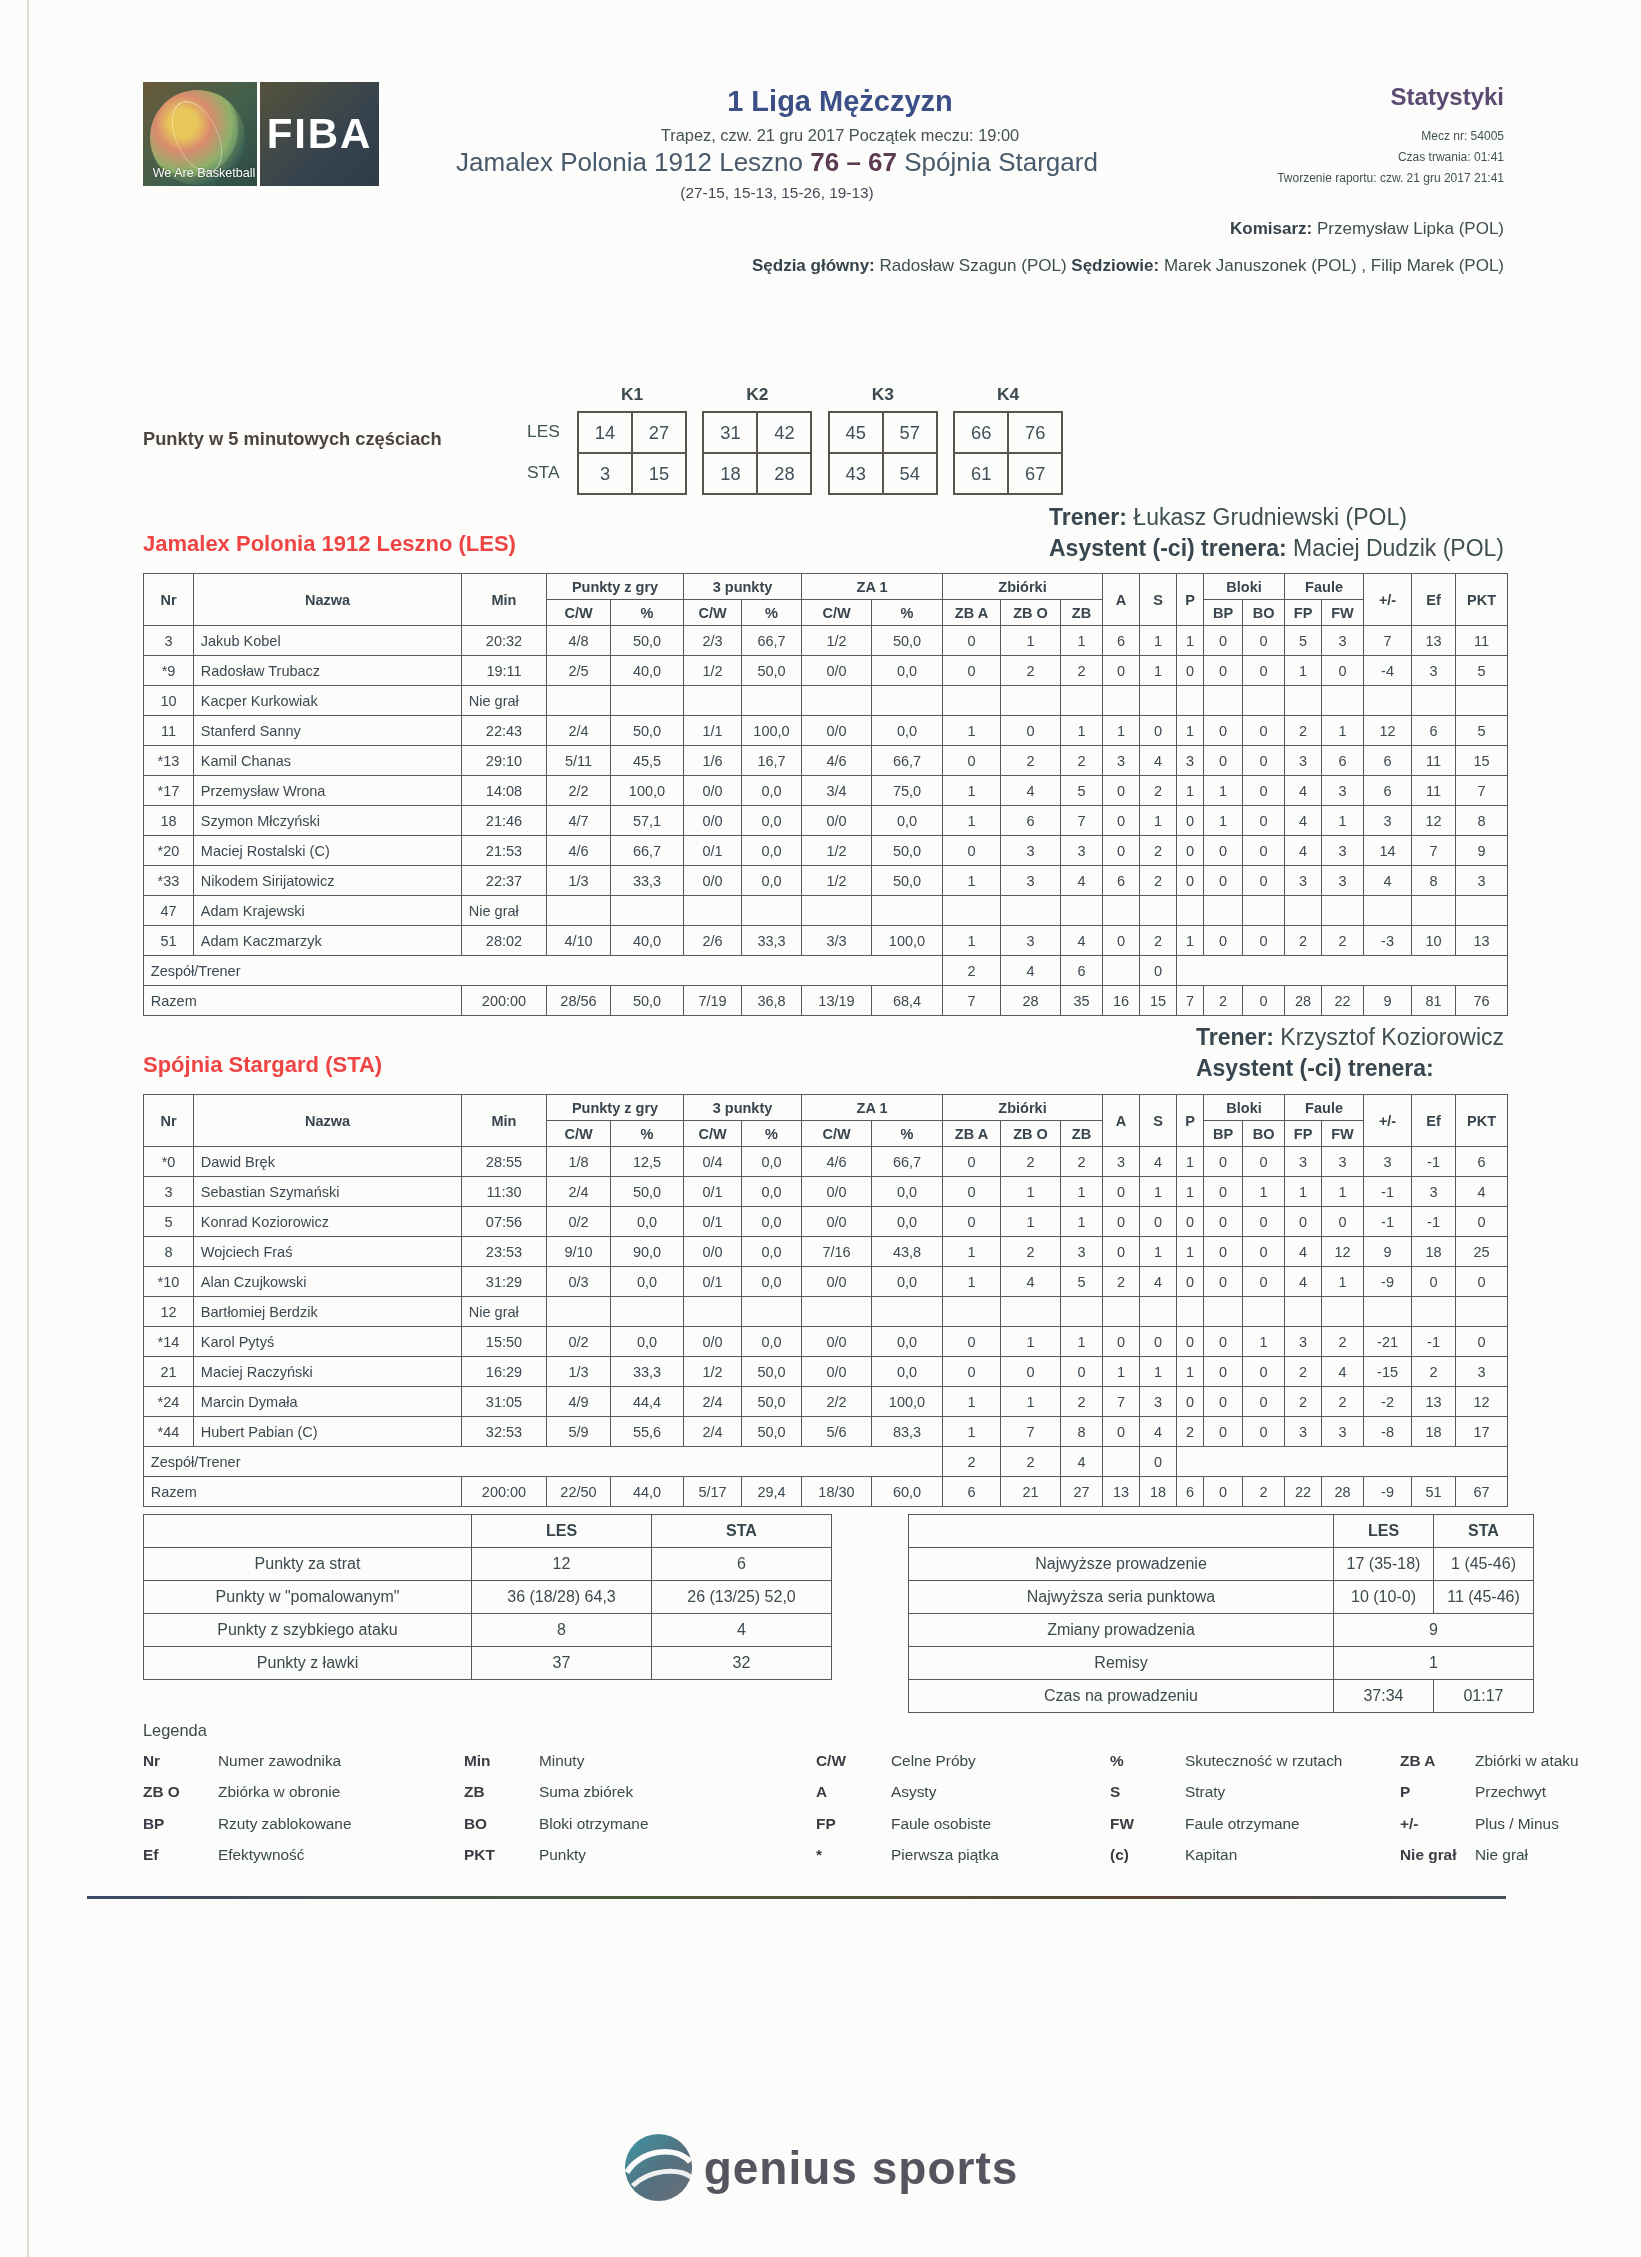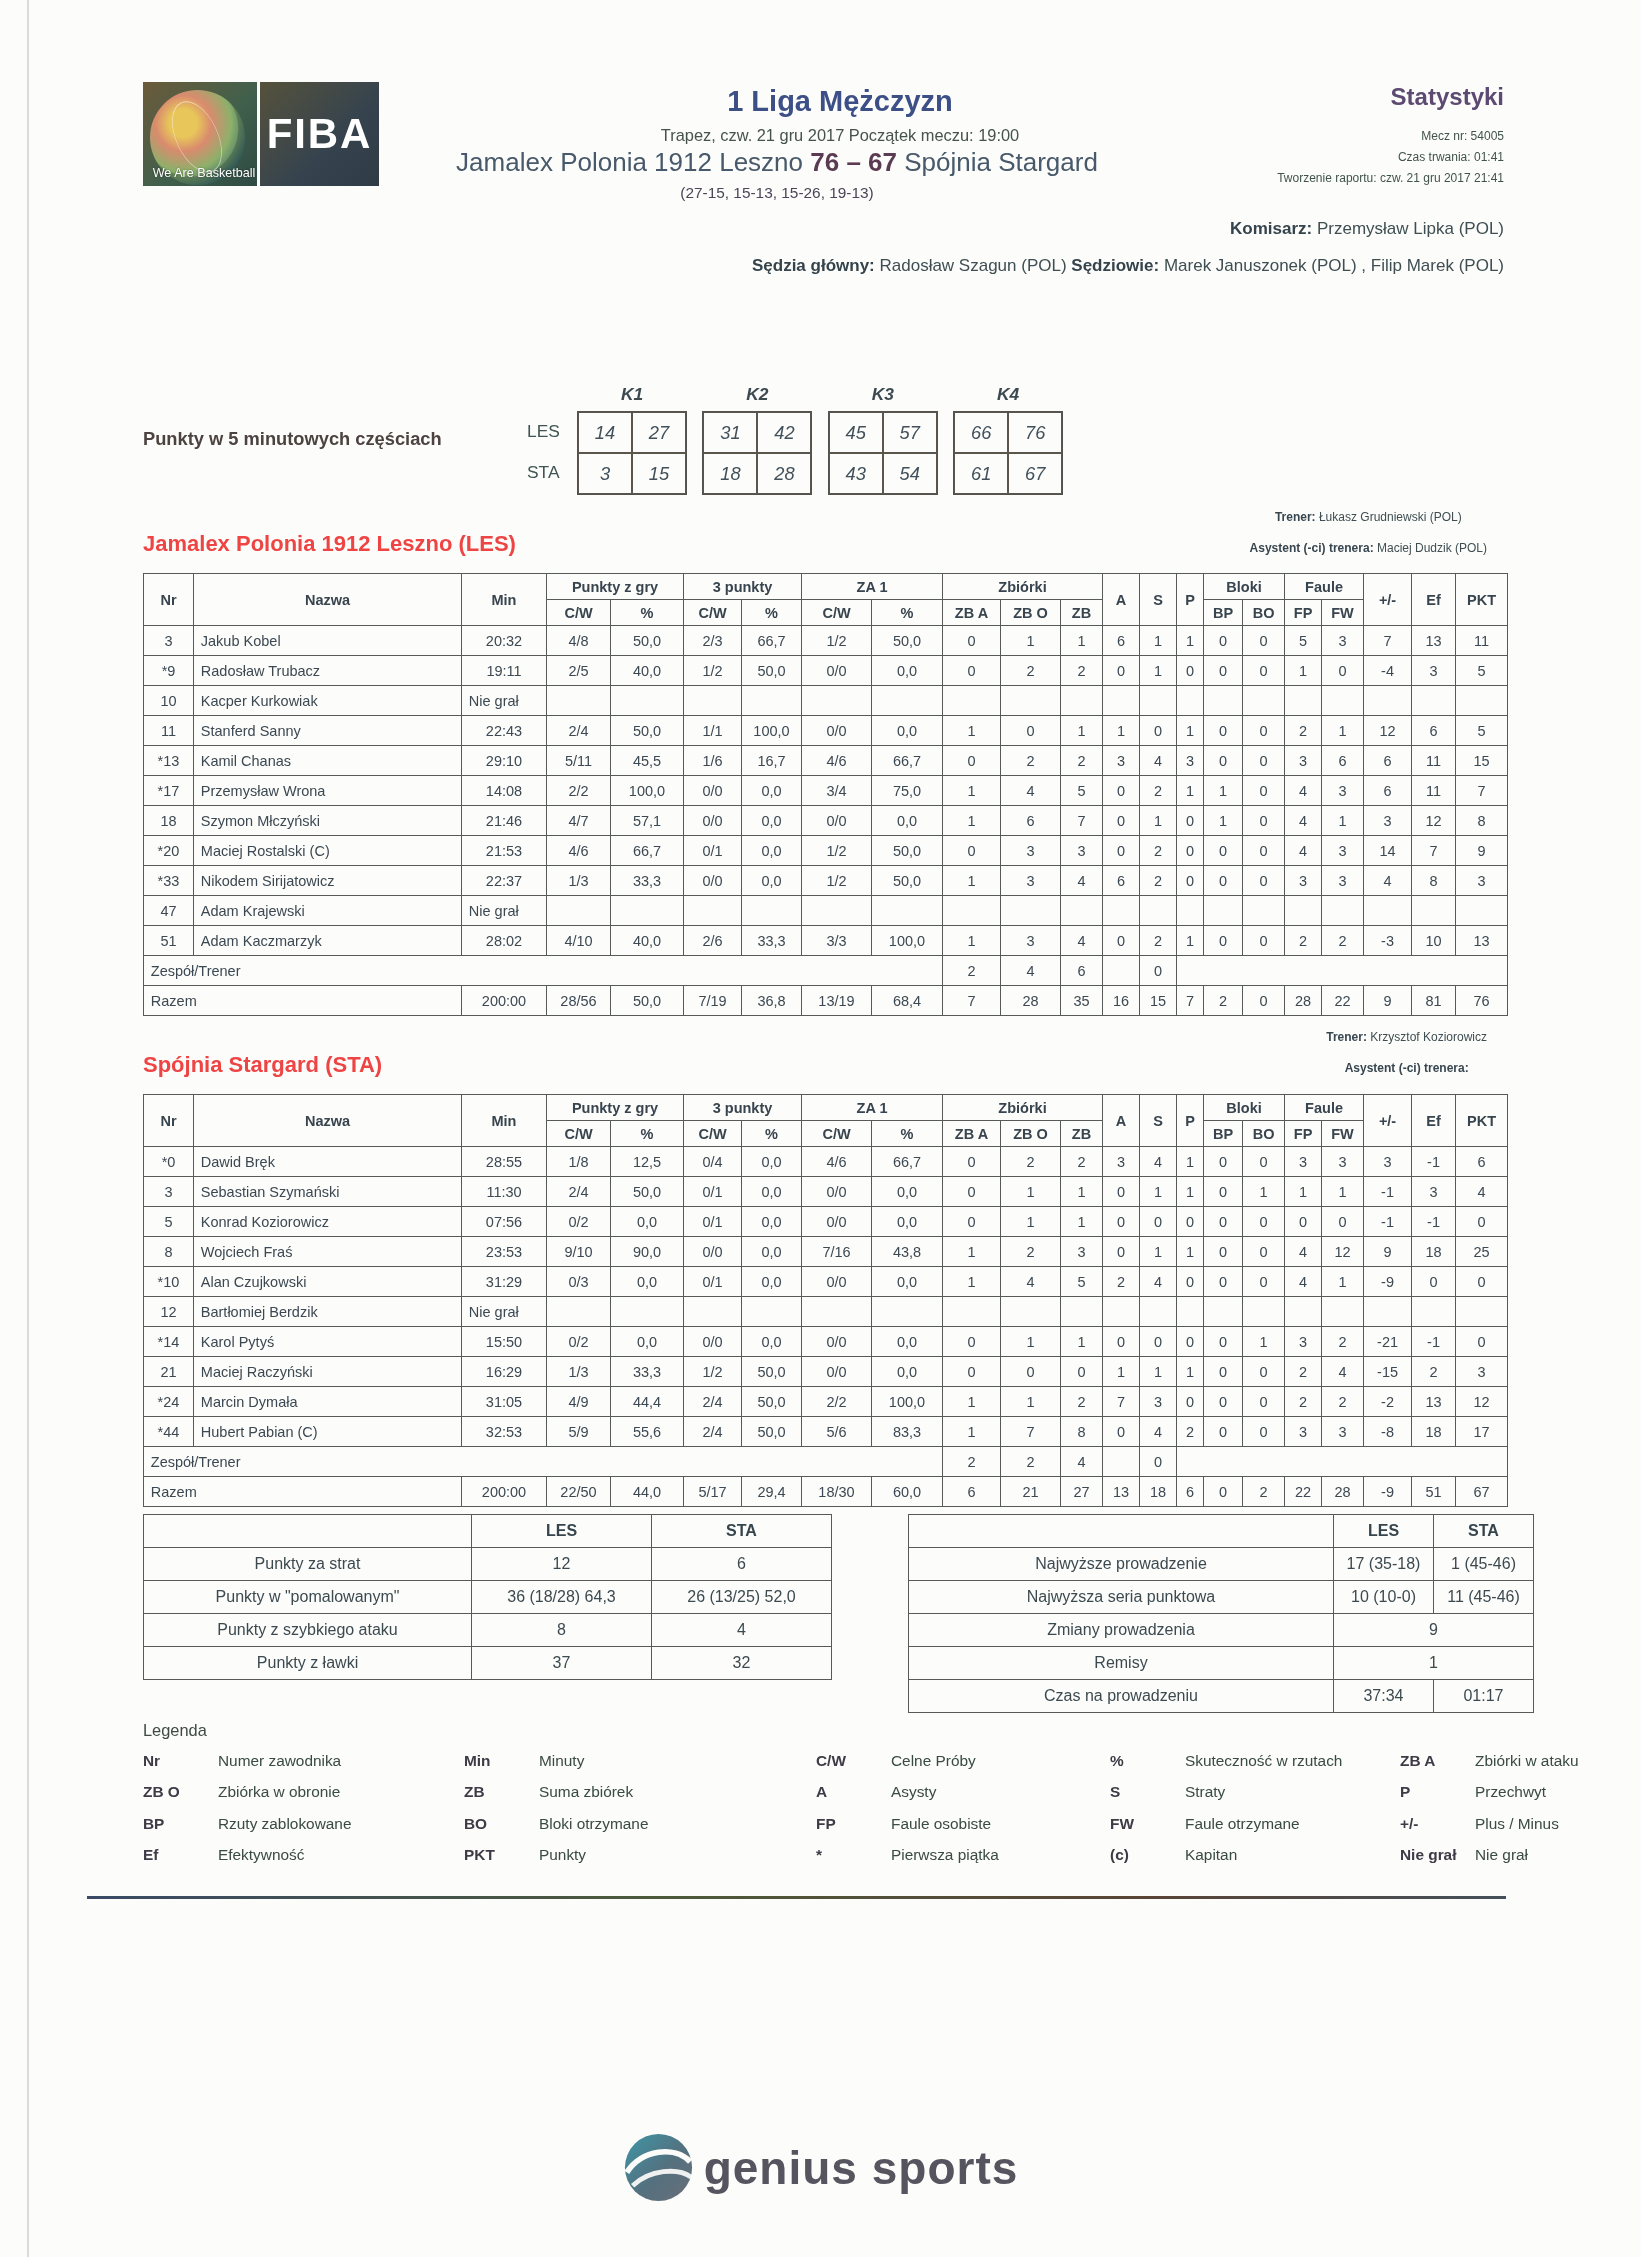--- a/index.html
+++ b/index.html
@@ -34,28 +34,28 @@
 
   .officials{position:absolute;right:137px;top:210px;text-align:right;font-size:17px;line-height:37px;color:#3f4e52;}
   .officials b{color:#35434c;}
 
   
   .q-area{position:absolute;top:384px;left:143px;display:flex;align-items:flex-start;}
   .q-label{width:384px;padding-top:44px;font-weight:bold;font-size:18.3px;color:#4c4340;}
   .q-teams{display:flex;flex-direction:column;margin-top:27px;width:50px;}
   .q-teams span{height:41px;display:flex;align-items:center;font-size:17.4px;color:#3f5454;}
   .q-boxes{display:flex;column-gap:15.4px;}
-  .q-col{text-align:center;font-style:italic;}
+  .q-col{text-align:center;}
   .q-k{font-weight:bold;font-size:17.4px;height:27px;color:#3c4a50;}
   .q-box{display:grid;grid-template-columns:54px 54px;border:1.9px solid #53524c;}
   .q-box span{height:39px;border:1px solid #5a564e;display:flex;align-items:center;justify-content:center;
               font-size:18.3px;color:#41505a;}
 
   
-  .coach{position:absolute;right:154px;text-align:center;font-size:12px;line-height:31px;color:#3f4e52;}
+  .coach{position:absolute;right:137px;text-align:left;font-size:23px;line-height:31px;color:#3f4e52;}
   .coach b{color:#384650;}
   .team-title{position:absolute;left:143px;font-size:22px;font-weight:bold;color:#ef4444;}
 
   table.stats{position:absolute;left:143px;width:1365px;border-collapse:collapse;table-layout:fixed;
               border:1.9px solid #44484c;}
   table.stats th,table.stats td{border:1px solid #565a58;font-size:14.5px;text-align:center;padding:0 1.9px;
               color:#3c4852;overflow:hidden;white-space:nowrap;}
   table.stats thead th{font-weight:bold;height:25px;color:#38444e;}
   table.stats tbody td{height:29px;}
   table.stats td.name{text-align:left;padding-left:6.8px;}

